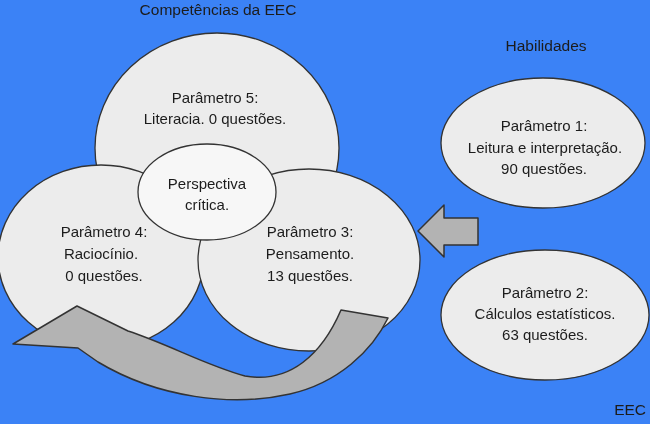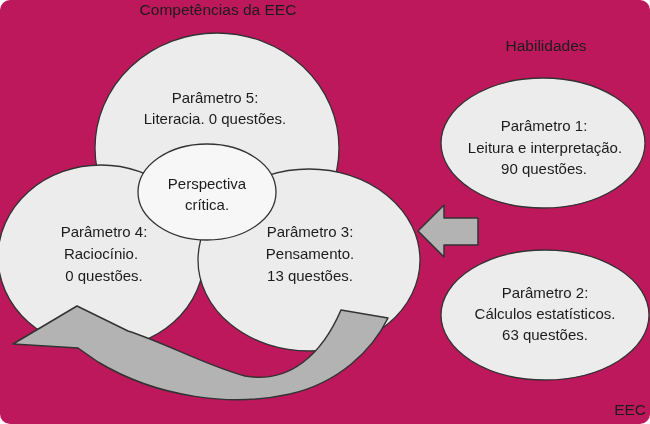--- a/index.html
+++ b/index.html
@@ -1,22 +1,21 @@
 <!DOCTYPE html>
 <html><head>
 <meta charset="utf-8">
 <style>
   html,body{margin:0;padding:0;background:#ffffff;}
   .stage{
     position:relative;
     width:650px;height:424px;
-    background:#be185d;
+    background:#3b82f6;
     overflow:hidden;
     font-family:"Liberation Sans","DejaVu Sans",sans-serif;
-    border-radius:10px;
   }
   svg{display:block;}
   text{
     font-family:"Liberation Sans","DejaVu Sans",sans-serif;
     font-size:15px;
     fill:#1c1c1c;
   }
   .title{font-size:15.5px;}
   .footer{font-size:15.5px;}
   .ell{stroke-width:1.3px;}

